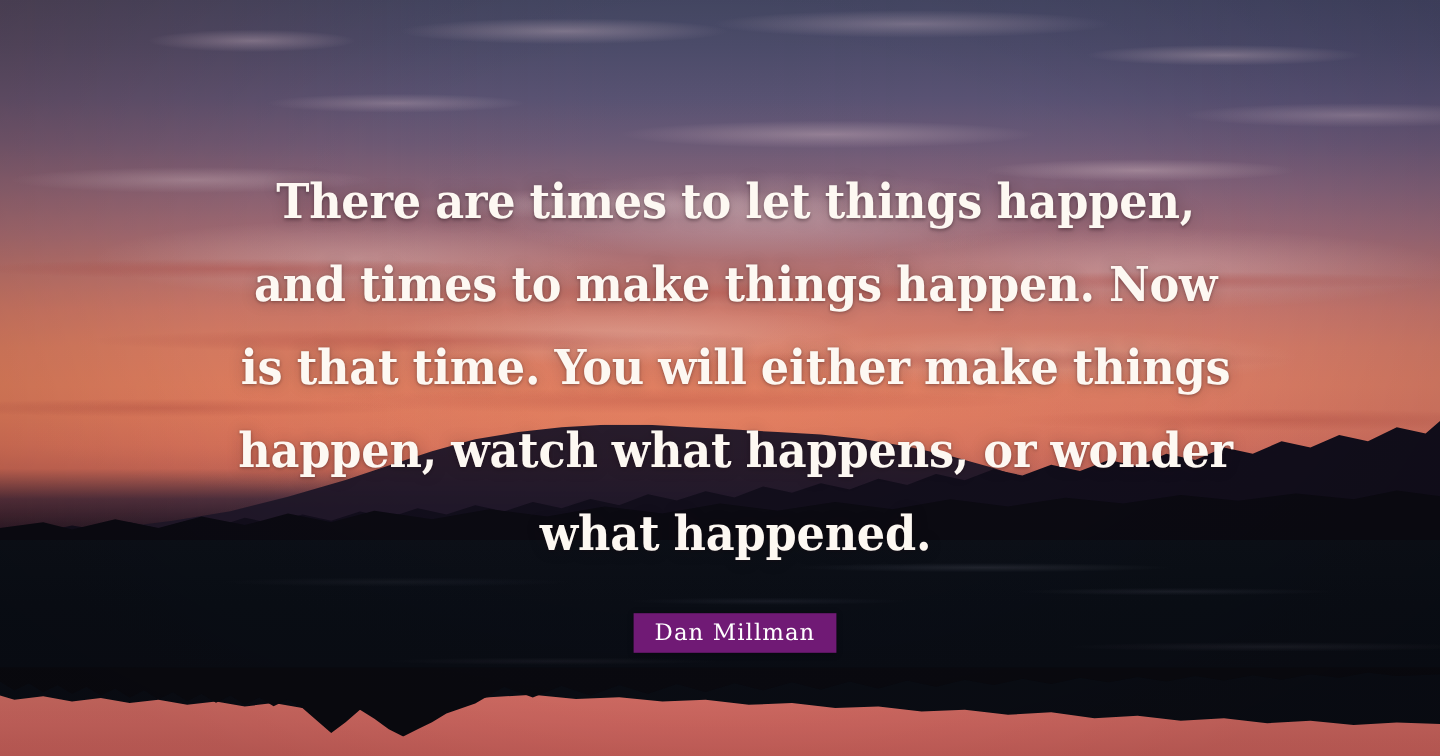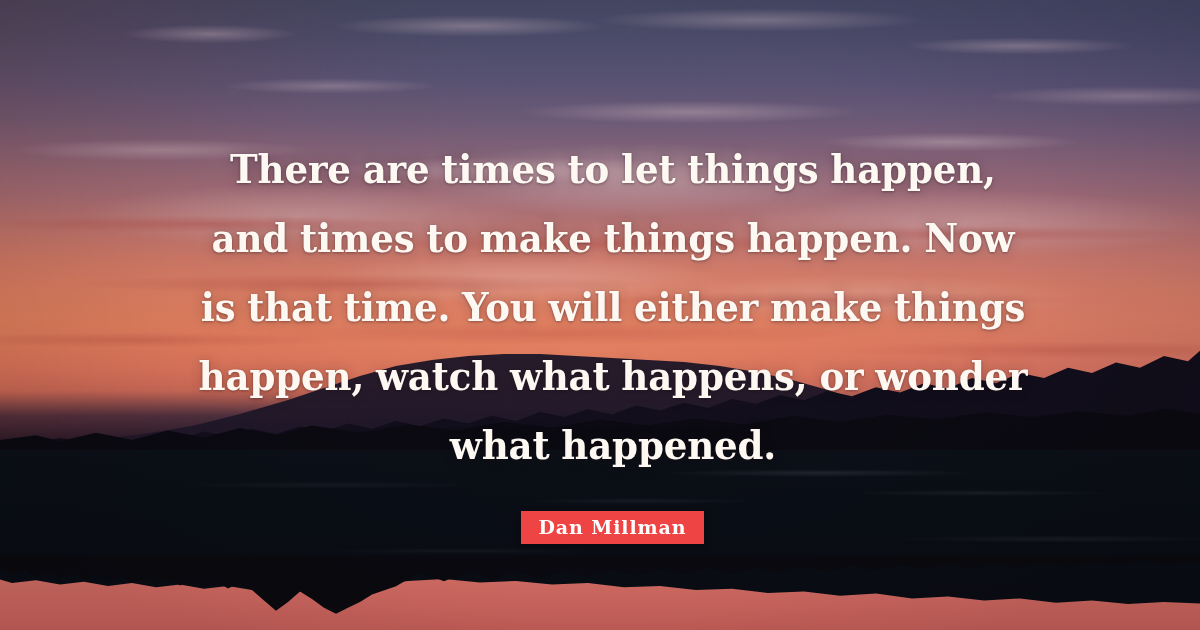--- a/index.html
+++ b/index.html
@@ -231,25 +231,25 @@
     line-height:69px;
     letter-spacing:-0.2px;
     word-spacing:-1px;
     transform:scaleX(0.93);
     transform-origin:center top;
     text-shadow:0 1px 3px rgba(30,12,20,0.38), 0 0 14px rgba(40,16,24,0.22);
   }
 
   #author-badge {
     margin-top:32px;
-    background:#ef4444;
+    background:#701a75;
     color:#ffffff;
     padding:5px 17px 6px 17px;
     font-family:"DejaVu Serif", serif;
-    font-weight:700;
+    font-weight:400;
     font-size:19px;
     line-height:22px;
     letter-spacing:0.9px;
     box-shadow:0 1px 5px rgba(0,0,0,0.35);
   }
 </style>
 </head>
 <body>
 
 <div id="stage">

